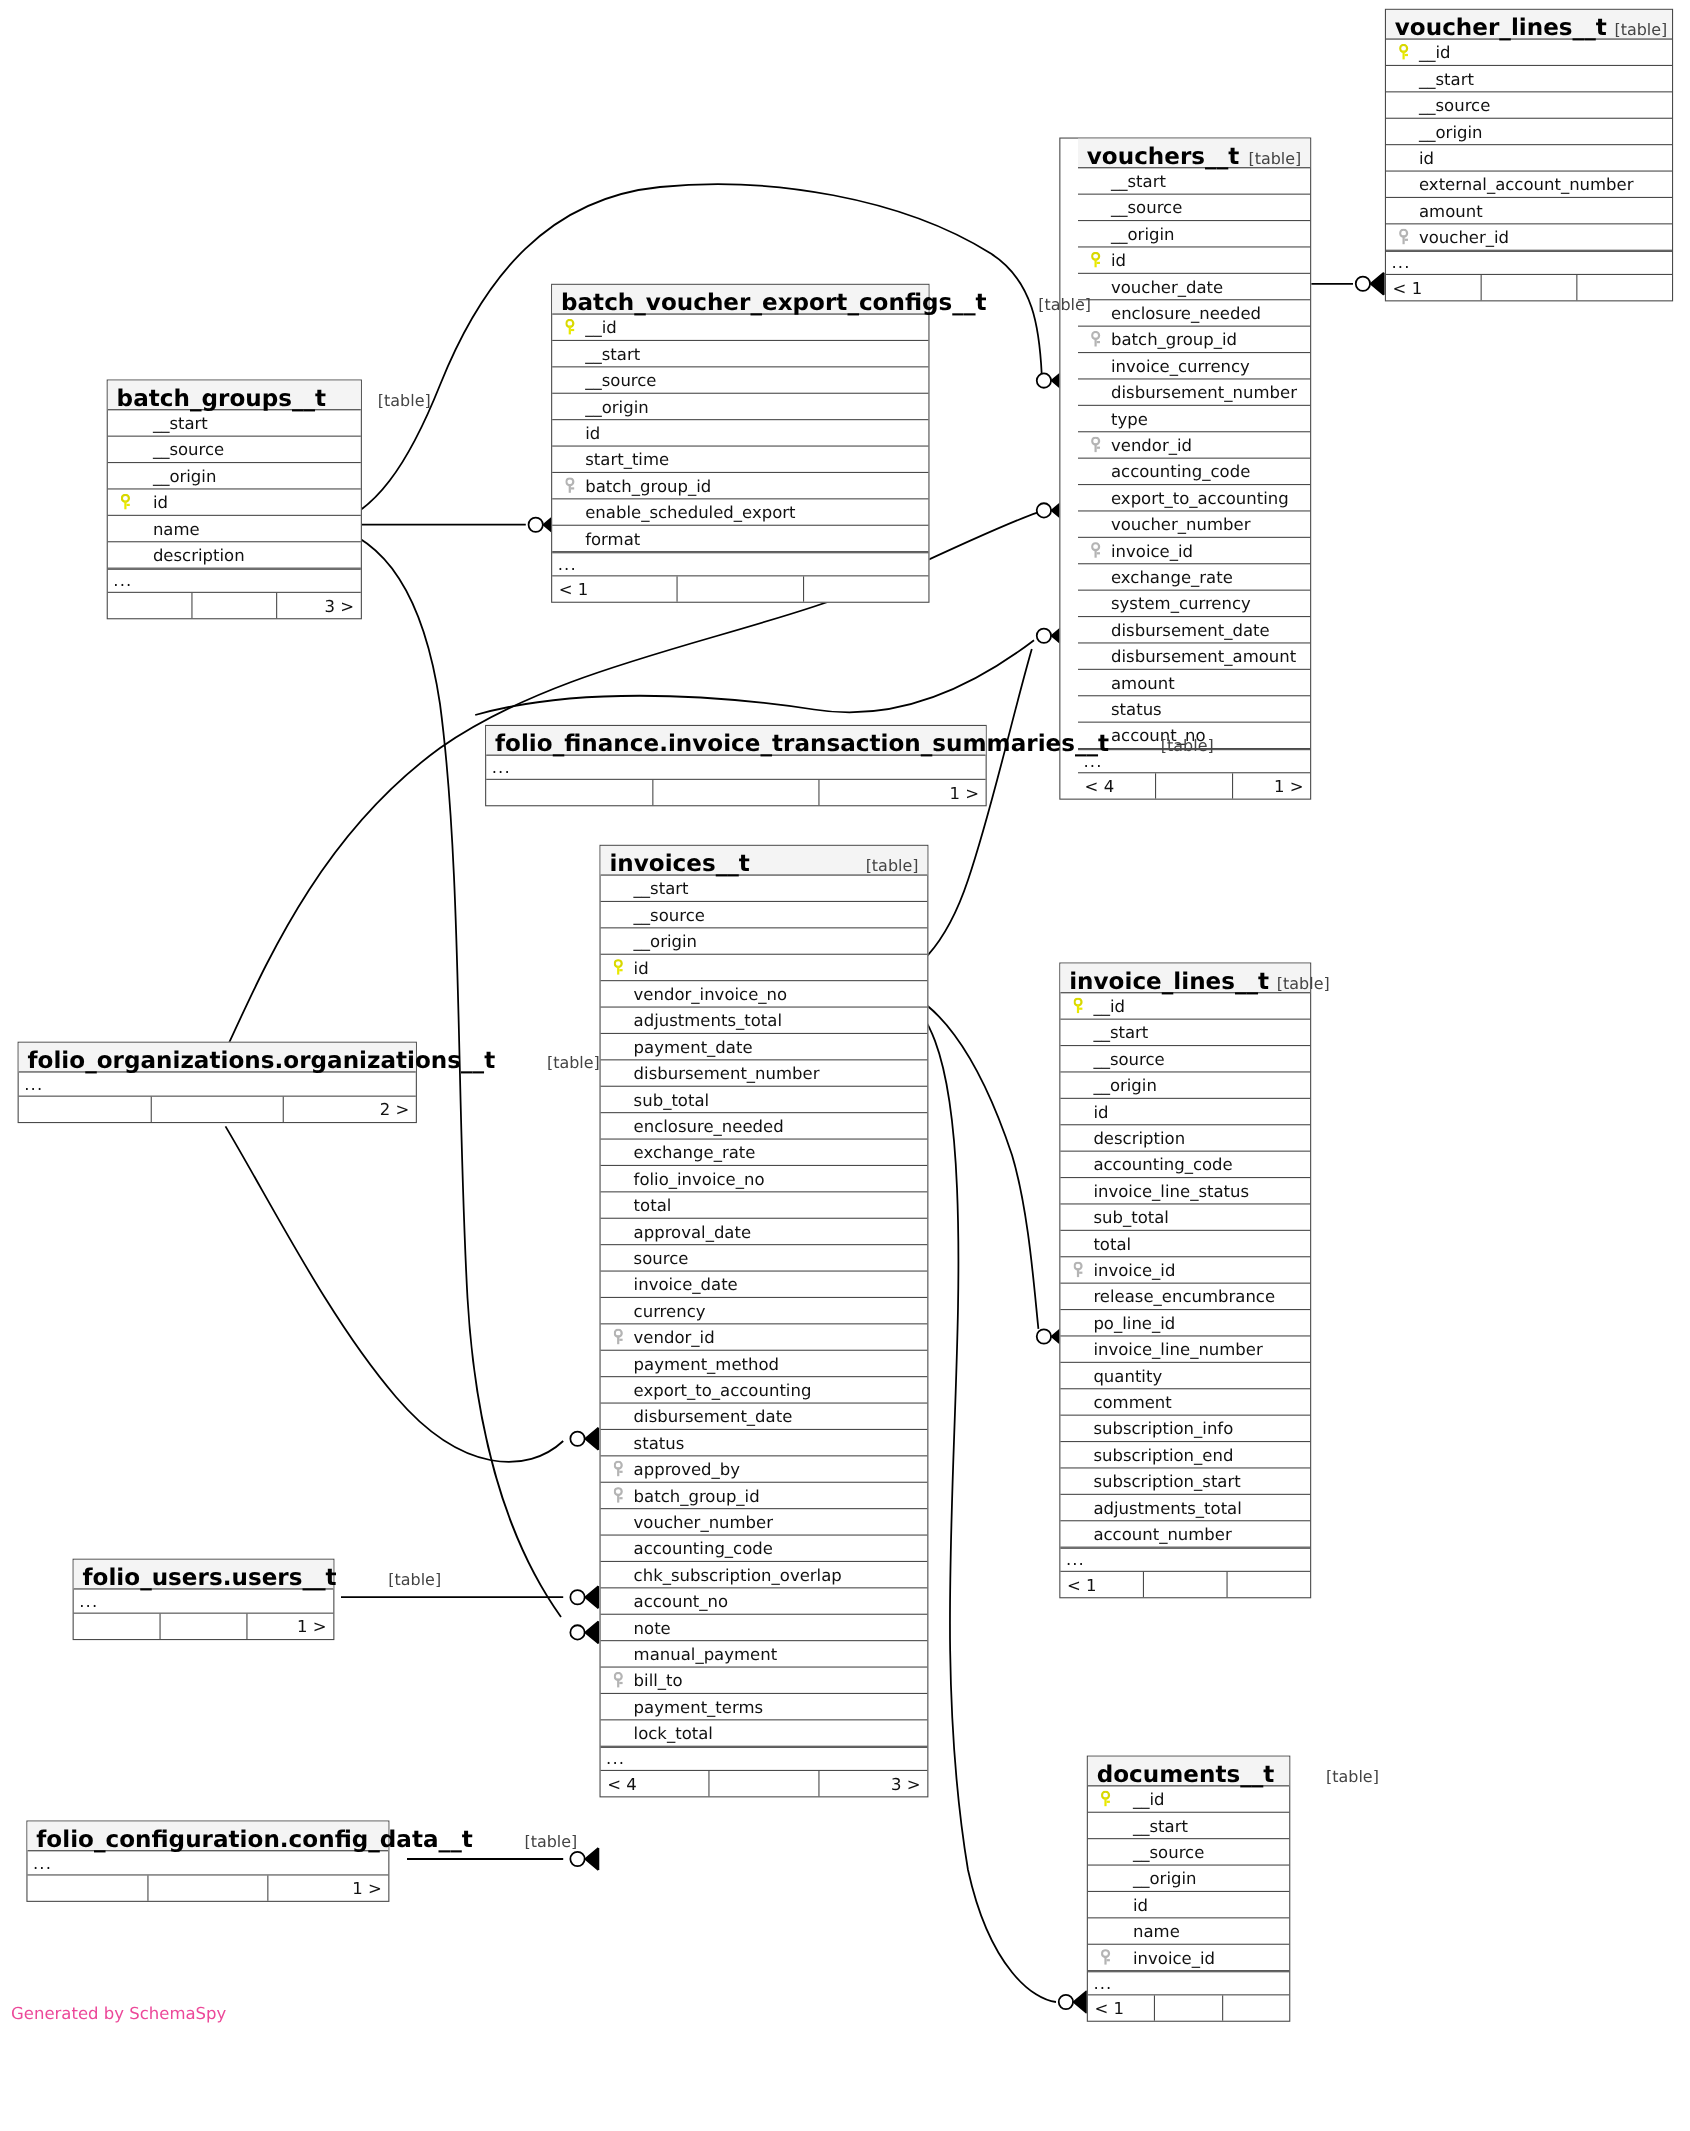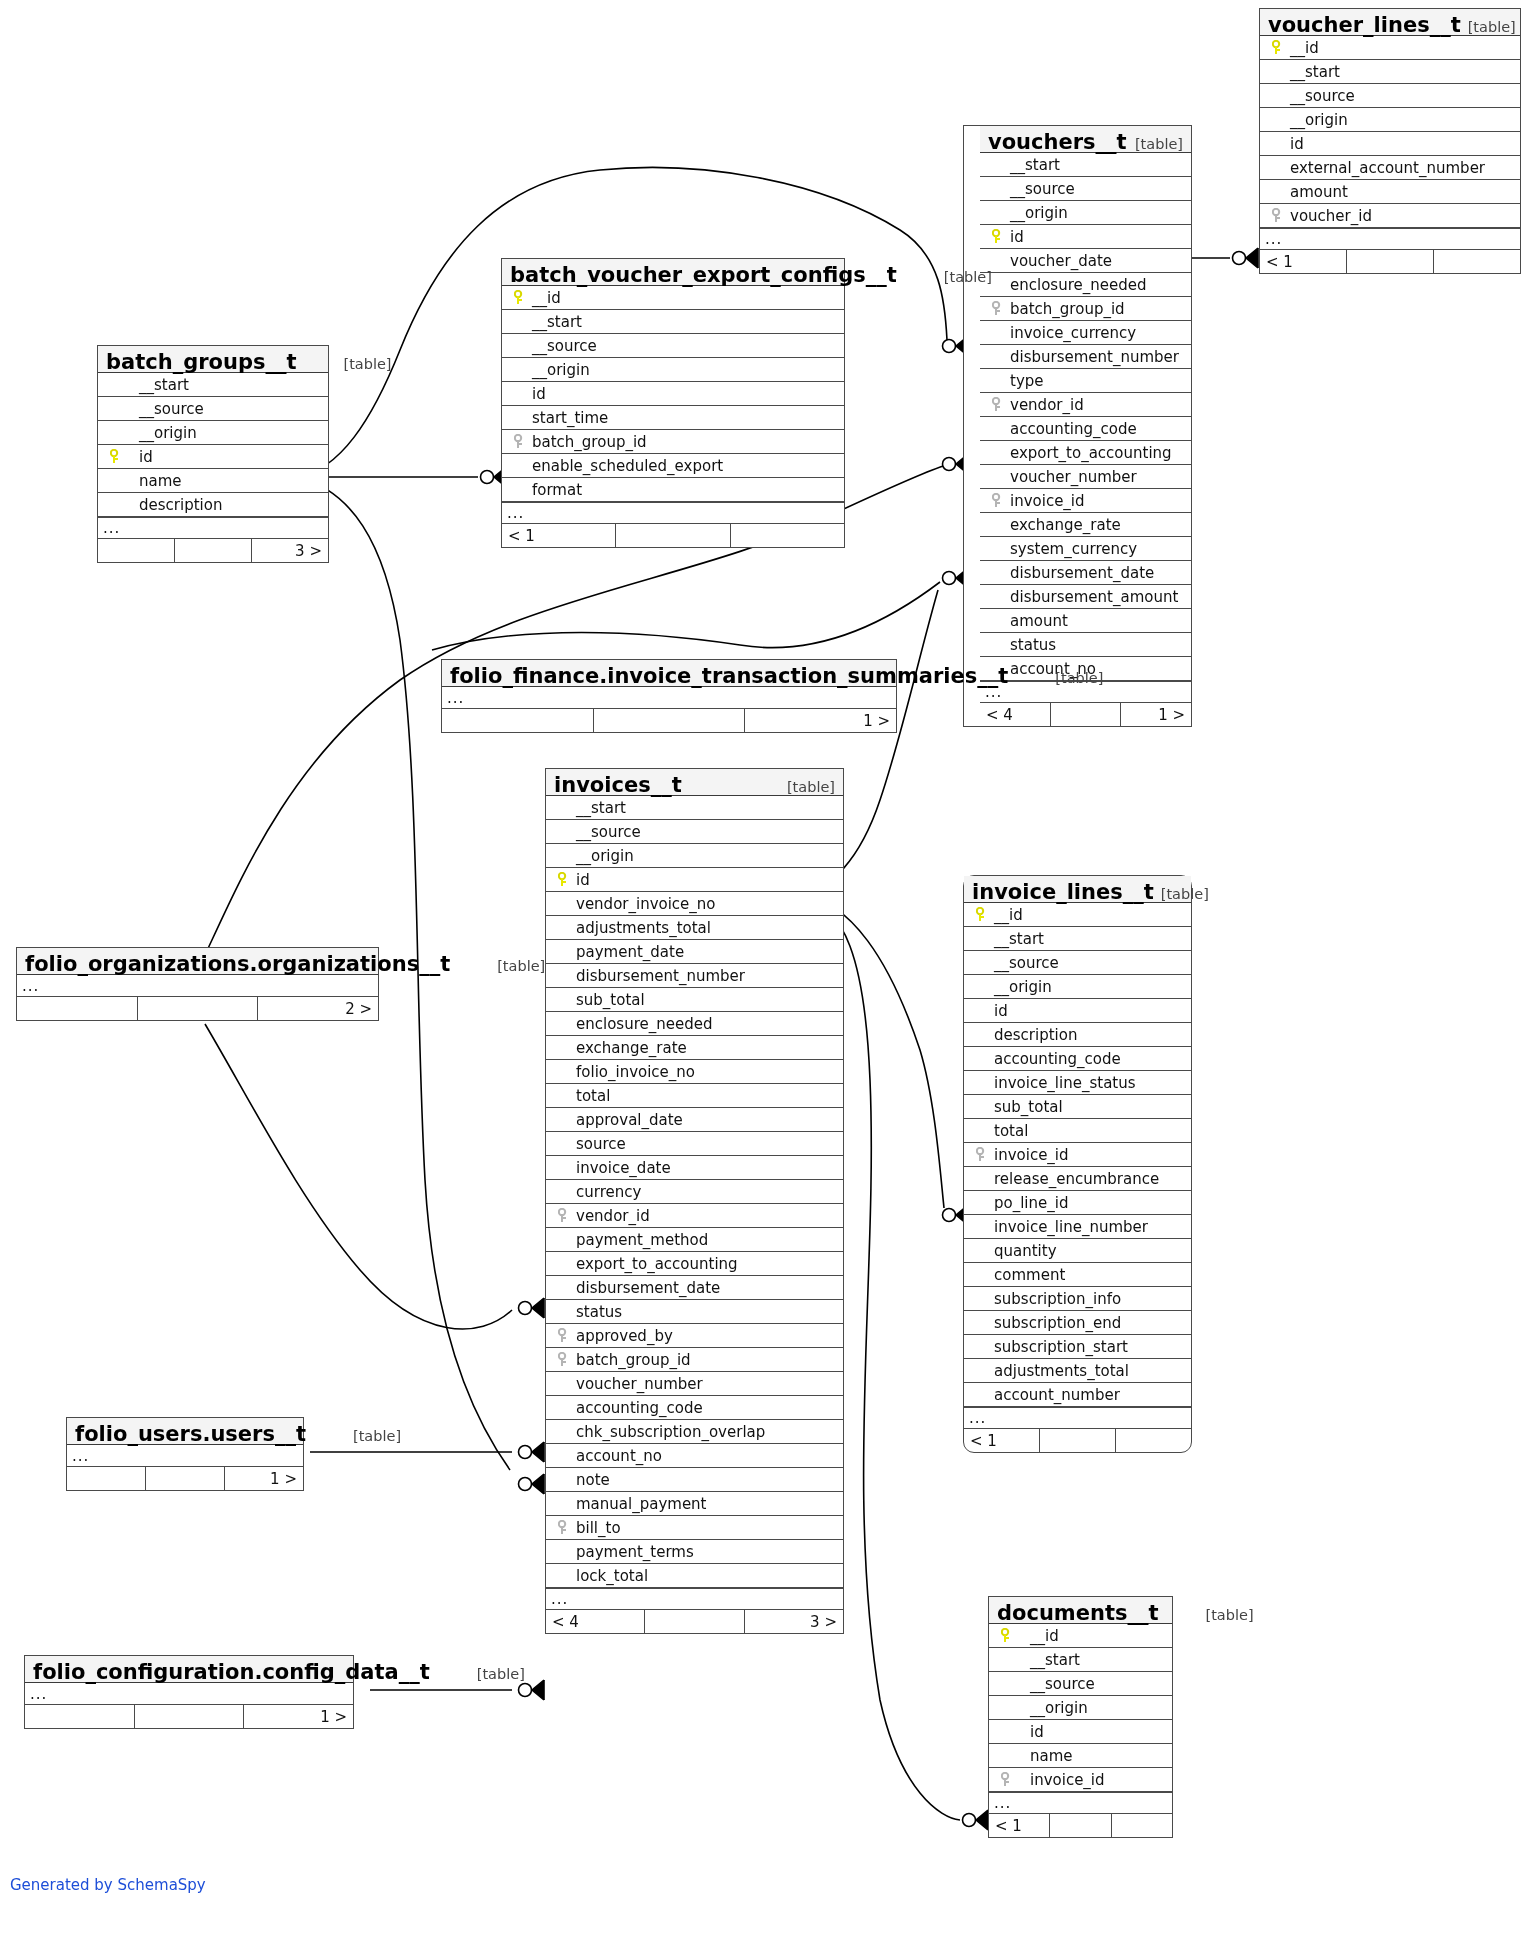--- a/index.html
+++ b/index.html
@@ -120,23 +120,23 @@
   .footer-cell:last-child {
     border-right: none;
     justify-content: flex-end;
   }
   .footer-cell.left {
     justify-content: flex-start;
   }
   .credit {
     position: absolute;
     left: 10px;
-    top: 1876px;
+    top: 1821px;
     font-size: 15px;
-    color: #1d4ed8;
+    color: #ec4899;
     z-index: 4;
   }
   svg .edge {
     fill: none;
     stroke: #000000;
     stroke-width: 1.6px;
   }
   svg .marker-dot {
     fill: #ffffff;
     stroke: #000000;
@@ -737,21 +737,21 @@
         <span class="col-label">lock_total</span>
       </div>
     <div class="ellipsis-row">...</div>
     <div class="footer-row">
       <div class="footer-cell left">&lt; 4</div>
       <div class="footer-cell left"></div>
       <div class="footer-cell">3 &gt;</div>
     </div>
   </div>
 
-  <div class="table-box" id="tbl-invoice_lines_t" style="left:963px; top:875px; width:229px;border-radius:11px;">
+  <div class="table-box" id="tbl-invoice_lines_t" style="left:963px; top:875px; width:229px;">
     <div class="tbl-header">
       <span class="tbl-name">invoice_lines__t</span>
       <span class="tbl-tag">[table]</span>
     </div>
     <div class="col-row">
       <span class="keycell">
           <svg width="11" height="15" viewBox="0 0 11 15">
             <circle cx="4" cy="4" r="3.2" fill="none" stroke="#d8d800" stroke-width="2"></circle>
             <rect x="3" y="6" width="2" height="8" fill="#e8e800"></rect>
             <rect x="5" y="9" width="3" height="2" fill="#e8e800"></rect>

